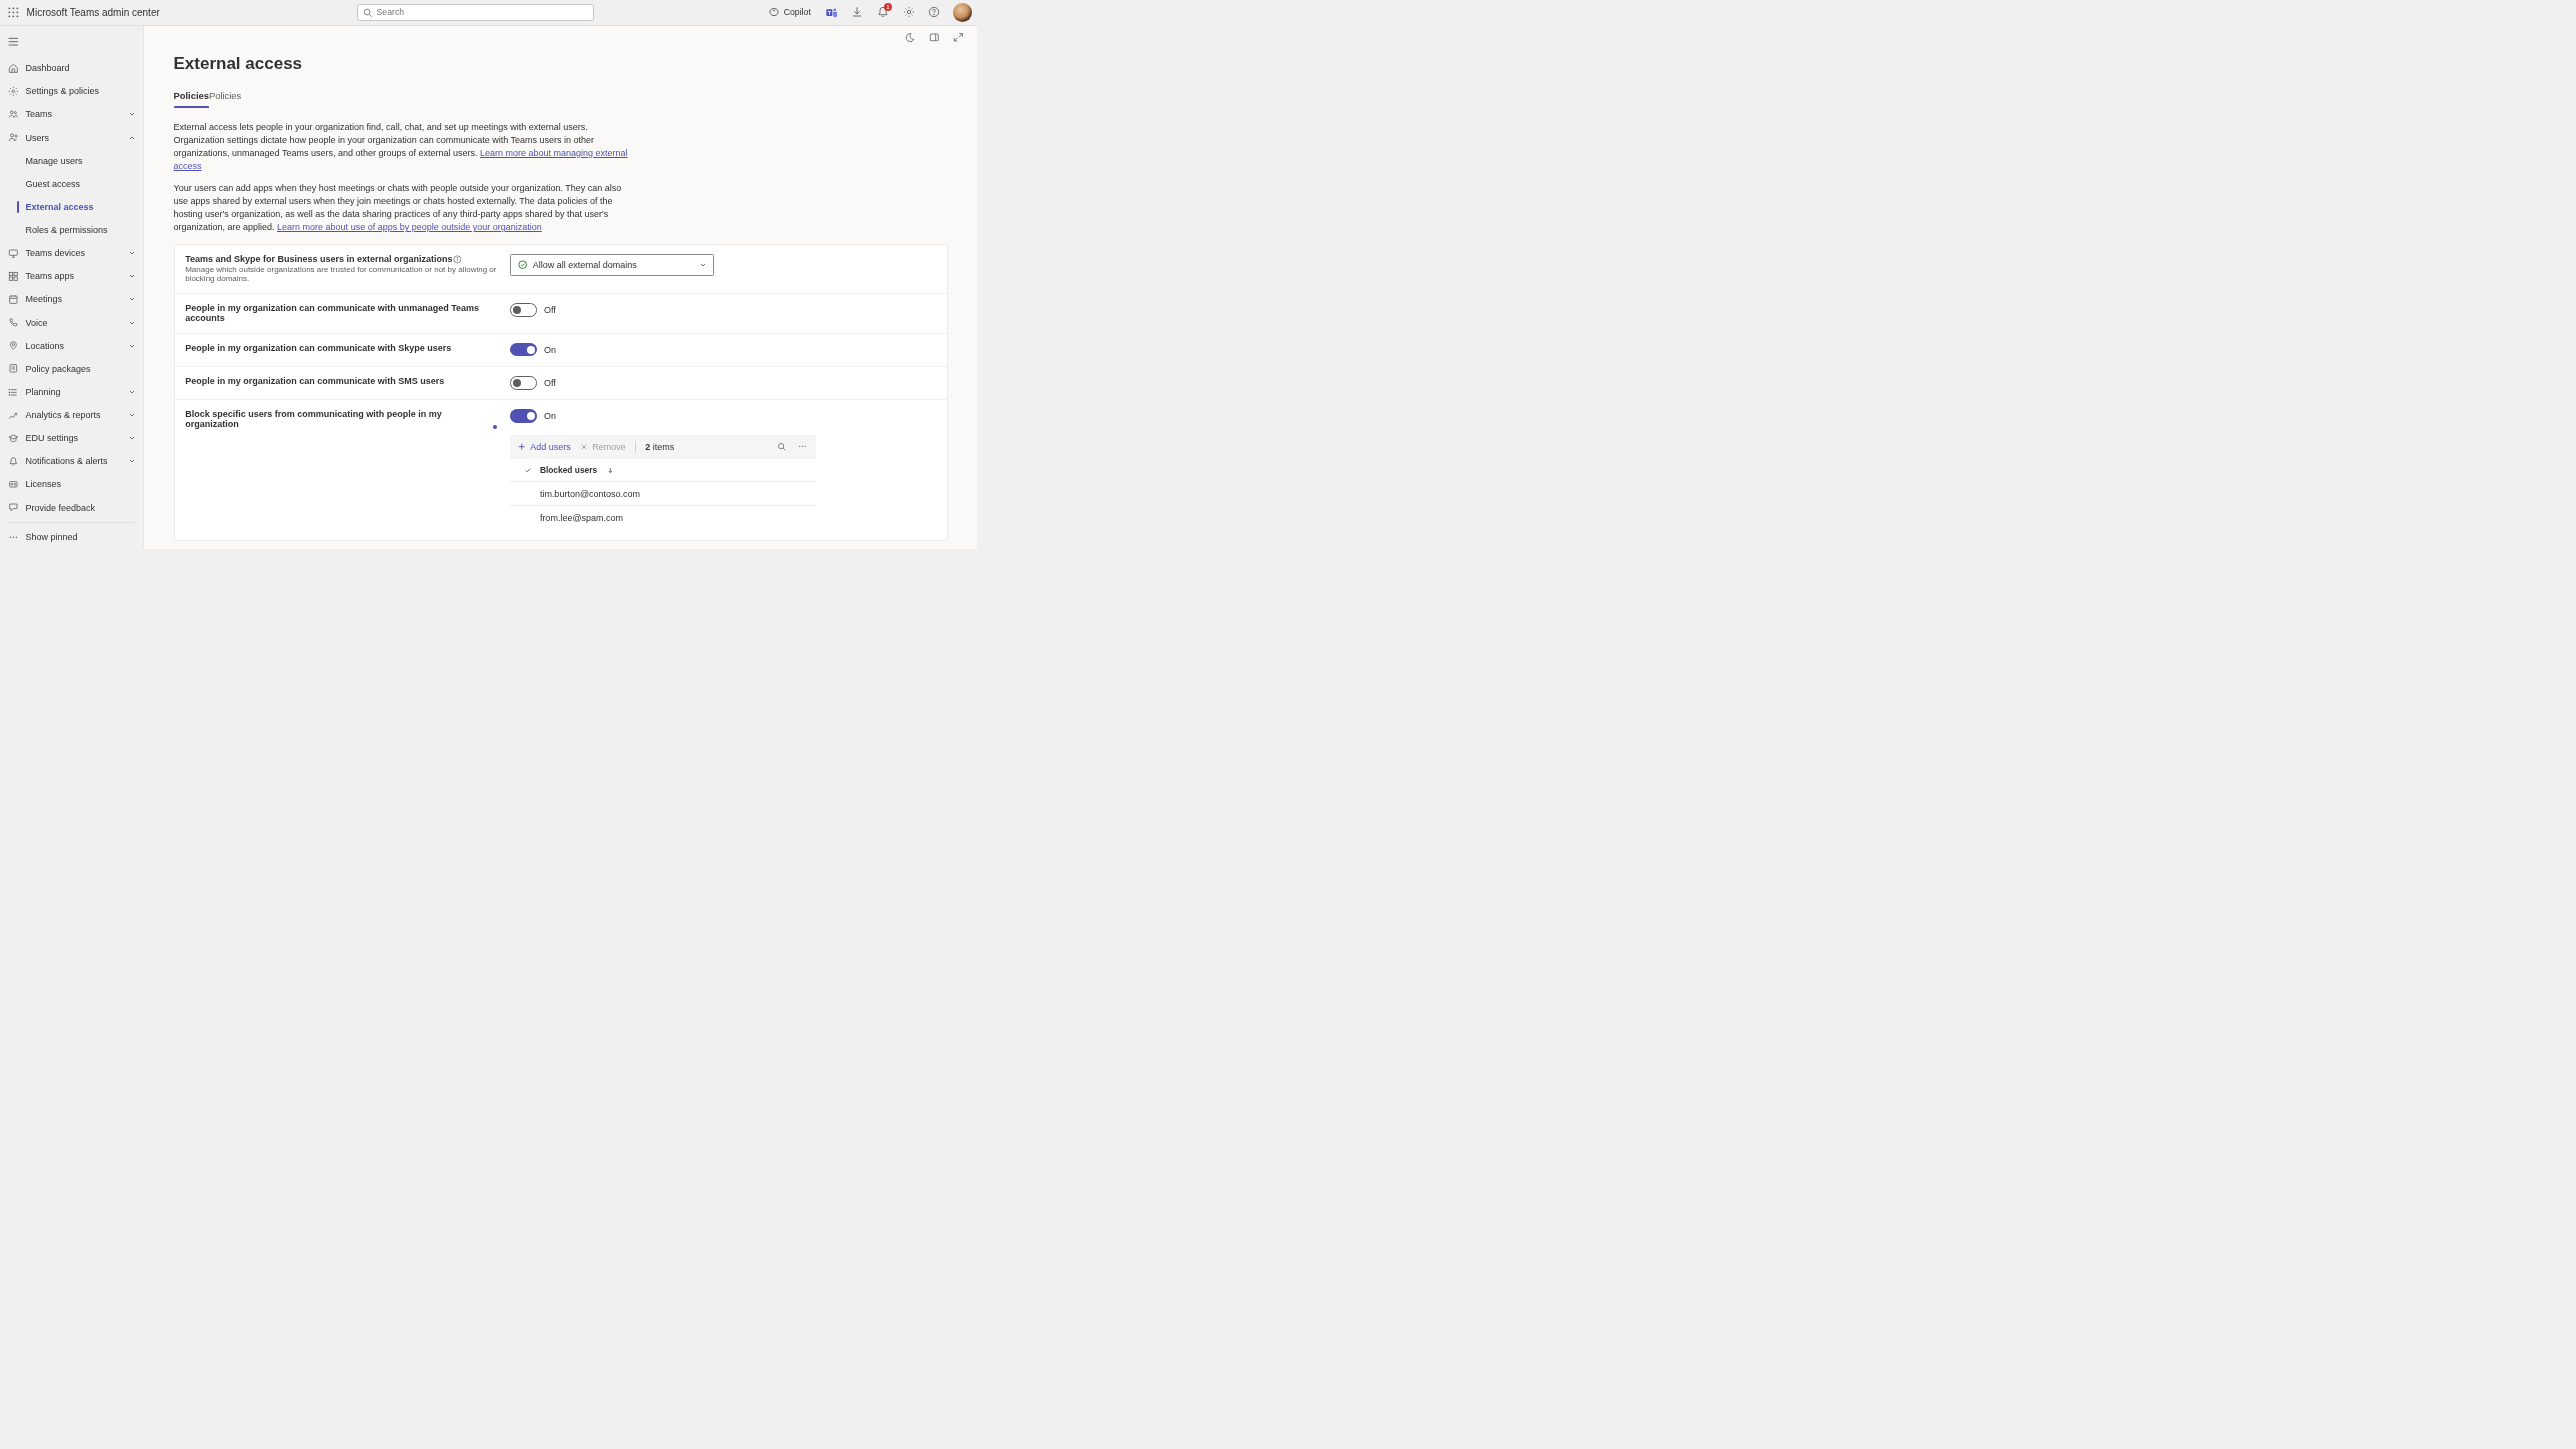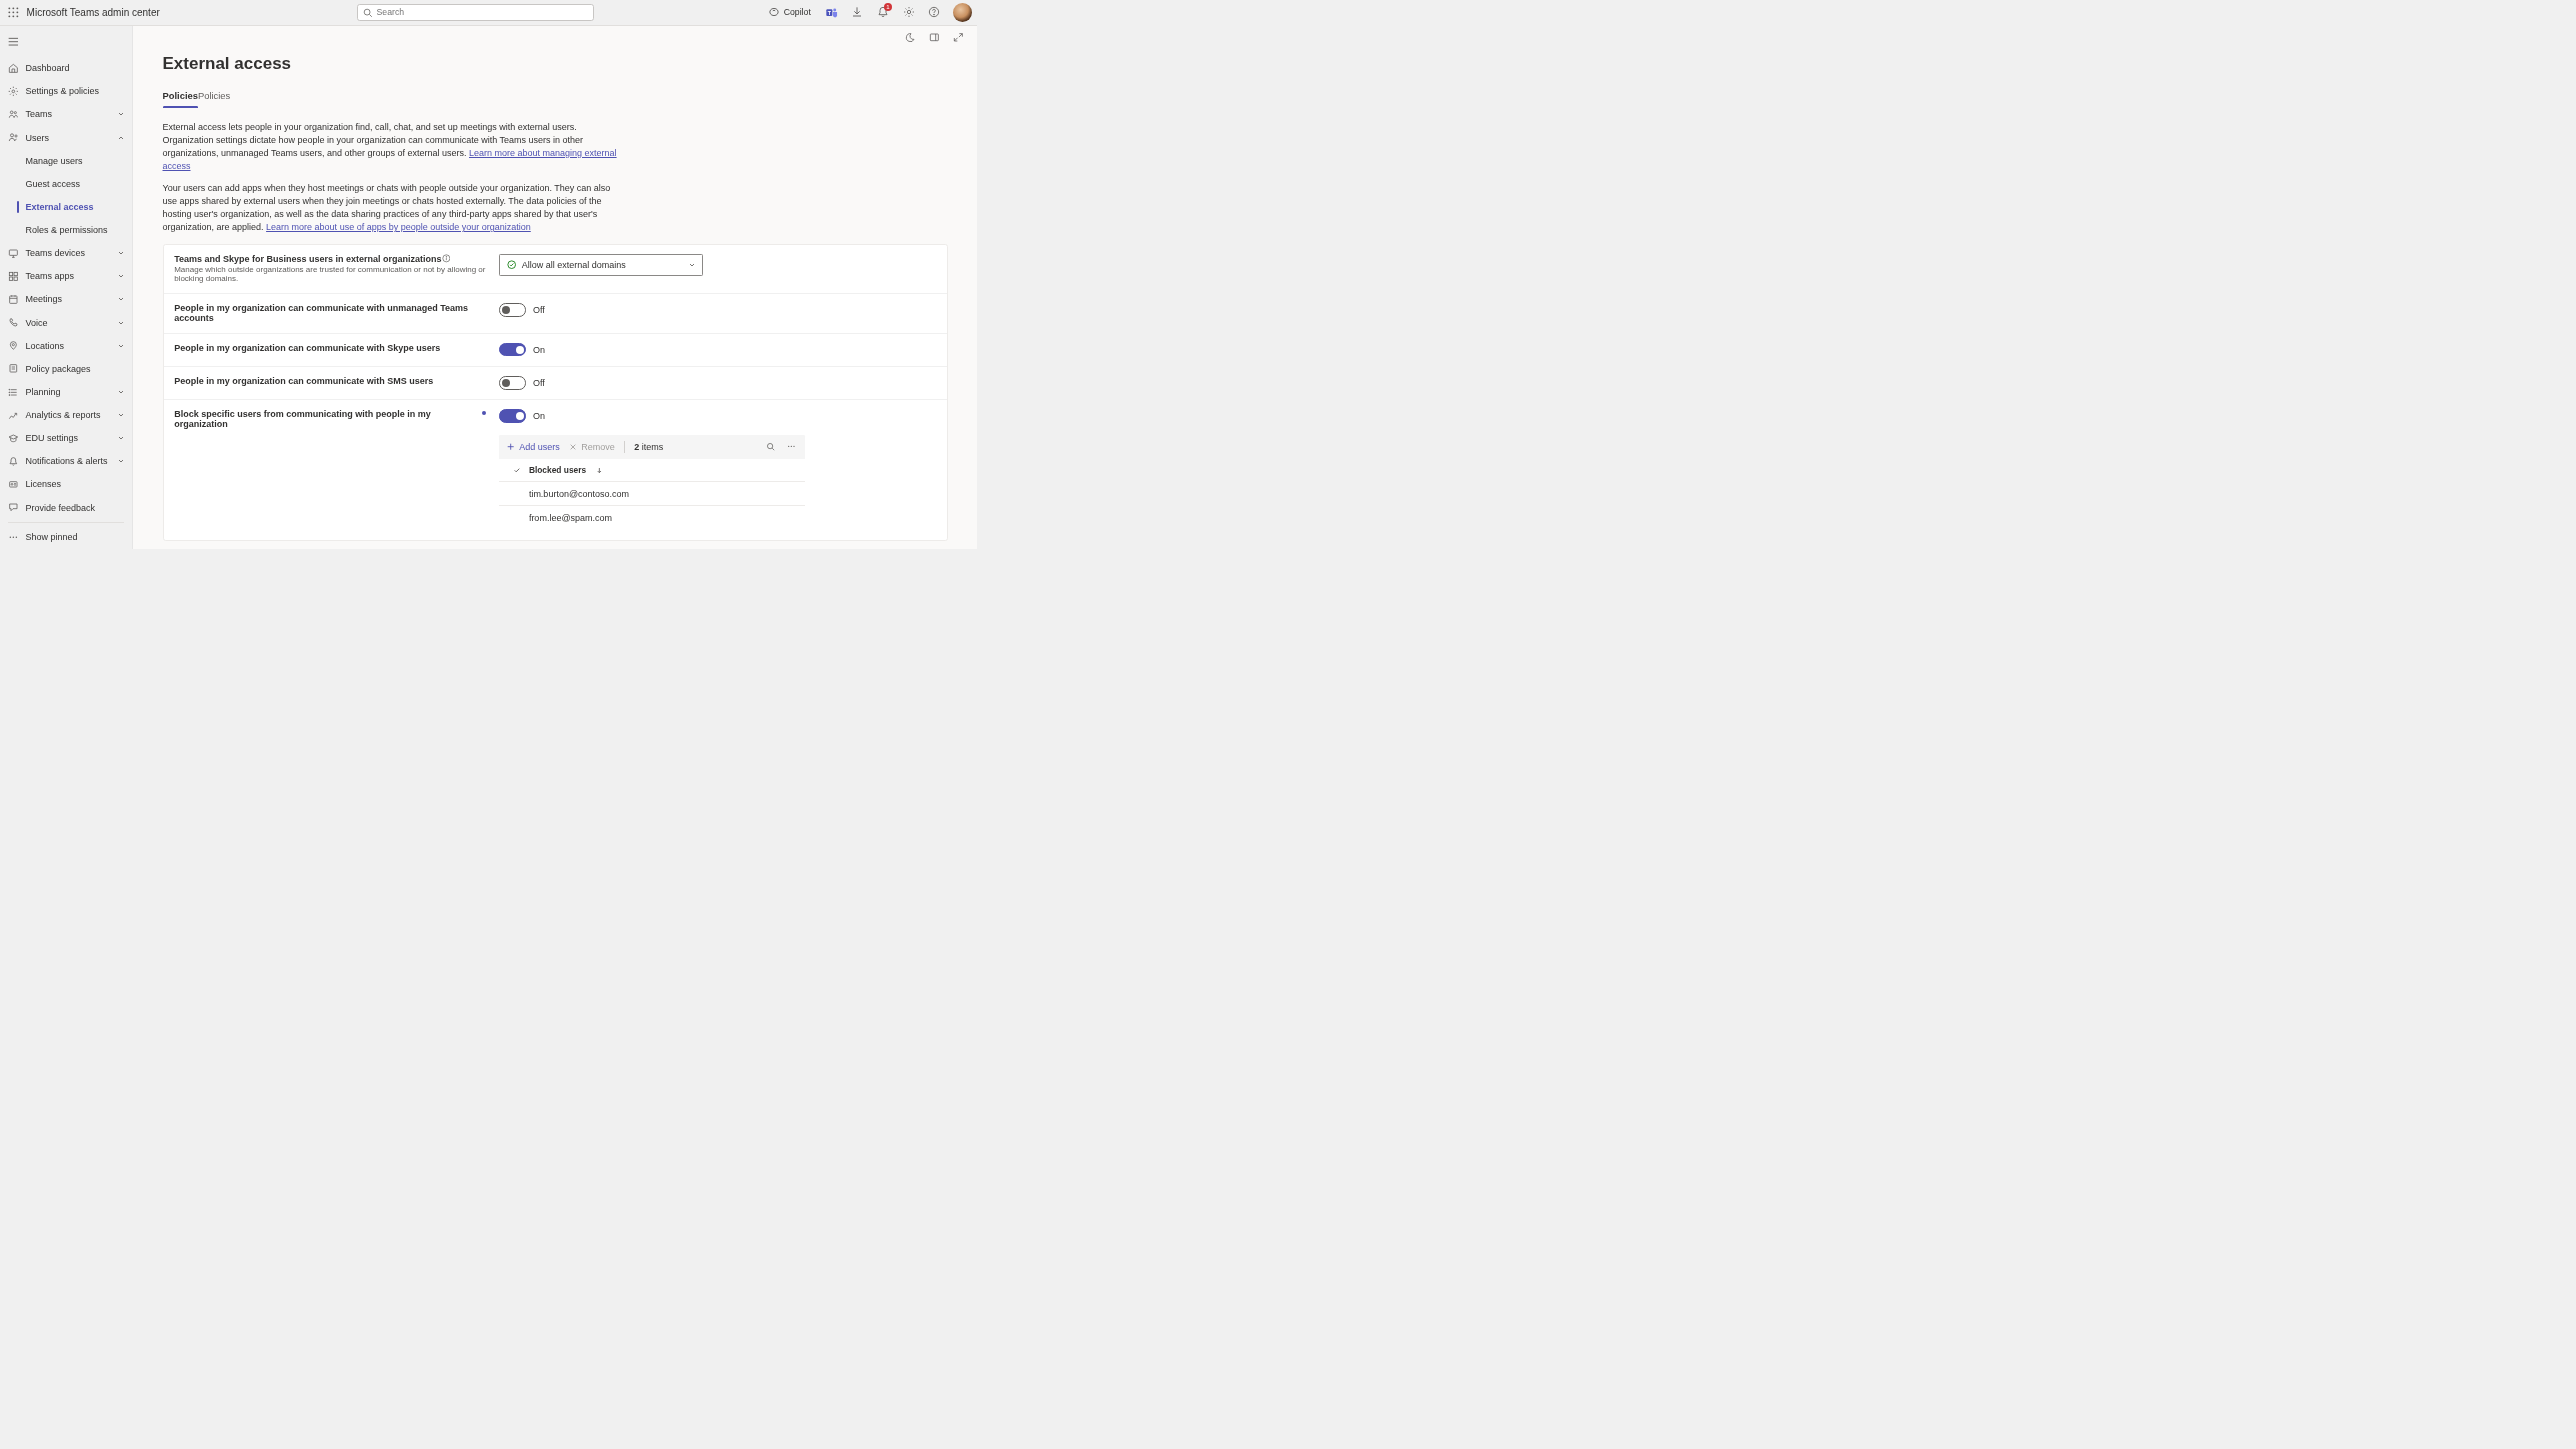--- a/index.html
+++ b/index.html
@@ -14,21 +14,21 @@
   .search-box { width: 237px; height: 17.4px; background: #fff; border: 0.7px solid #c8c6c4; border-radius: 2.7px; display: flex; align-items: center; padding: 0 5.4px; gap: 4px; }
   .search-box input { border: none; outline: none; width: 100%; font-size: 8.7px; background: transparent; }
   .top-right { margin-left: auto; display: flex; align-items: center; gap: 2.7px; }
   .copilot-pill { display: flex; align-items: center; gap: 4px; padding: 2.7px 6.7px; border-radius: 2.7px; cursor: pointer; font-size: 8.7px; }
   .top-icon-btn { width: 23px; height: 23px; display: flex; align-items: center; justify-content: center; cursor: pointer; position: relative; }
   .notif-badge { position: absolute; top: 2.7px; right: 2.7px; background: #d13438; color: #fff; border-radius: 5.4px; font-size: 6px; min-width: 8px; height: 8px; display: flex; align-items: center; justify-content: center; padding: 0 2px; }
   .avatar { width: 19px; height: 19px; border-radius: 50%; background: radial-gradient(circle at 40% 35%, #e8c4a0 0%, #c89060 45%, #5a3820 70%, #2a1808 100%); cursor: pointer; margin-left: 4px; }
 
   
   .layout { display: flex; height: calc(100% - 25.5px); }
-  .sidebar { width: 133px; background: #f0f0f0; border-right: 0.7px solid #e5e5e5; padding-top: 4px; overflow-y: auto; display:flex; flex-direction:column; }
+  .sidebar { width: 144px; background: #f0f0f0; border-right: 0.7px solid #e5e5e5; padding-top: 4px; overflow-y: auto; display:flex; flex-direction:column; }
   .hamburger-row { padding: 2.7px 0 5.4px 4px; }
   .hamburger { width: 19px; height: 19px; display: flex; align-items: center; justify-content: center; cursor: pointer; }
   .nav-item { display: flex; align-items: center; height: 24px; padding: 0 6.7px 0 6.7px; cursor: pointer; font-size: 9px; color: #323130; position: relative; }
   .nav-item .nav-icon { width: 13.4px; display: flex; align-items: center; justify-content: center; margin-right: 5.4px; color:#605e5c; }
   .nav-item .chev { margin-left: auto; color: #605e5c; }
   .nav-sub { padding-left: 25.5px; }
   .nav-sub.active { color: #4f52b2; font-weight: 600; }
   .nav-sub.active::before { content: ""; position: absolute; left: 17.4px; top: 5.4px; bottom: 5.4px; width: 2px; background: #4f52b2; border-radius: 1.3px; }
   .sidebar-sep { height:0.7px; background:#e1dfdd; margin:2.7px 8px; }
   .sidebar-bottom { margin-top:auto; }
@@ -47,21 +47,21 @@
   .tab.active::after { content: ""; position: absolute; left: 0; right: 0; bottom: -0.7px; height: 2px; background: #4f52b2; border-radius: 1.3px 1.3px 0 0; }
 
   .intro p { font-size: 9px; color: #323130; line-height: 1.45; margin-bottom: 9.4px; max-width: 463px; }
   .intro a { color: #4f52b2; text-decoration: underline; cursor: pointer; }
 
   
   .card { background: #fff; border: 0.7px solid #edebe9; border-radius: 2.7px; margin-top: 9.4px; overflow:hidden; }
   .row { display: flex; align-items: flex-start; padding: 9.4px 10.7px; border-bottom: 0.7px solid #f0f0f0; }
   .row:last-child { border-bottom: none; }
   .row-left { flex: 0 0 325px; padding-right: 13.4px; }
-  .row-title { font-size: 9px; font-weight: 600; display: flex; align-items: flex-start; gap: 0; }
+  .row-title { font-size: 9px; font-weight: 600; display: flex; align-items: flex-end; gap: 0; }
   .row-sub { font-size: 8px; color: #605e5c; margin-top: 1.3px; }
   .row-right { flex: 1; display: flex; align-items: center; gap: 6.7px; }
 
   .dropdown { width: 204px; height: 21.5px; border: 0.7px solid #8a8886; border-radius: 1.3px; background: #fff; display: flex; align-items: center; padding: 0 6.7px; gap: 5.4px; cursor: pointer; font-size: 9px; }
   .dropdown .dd-arrow { margin-left: auto; color: #605e5c; }
   .dd-check { color: #107c10; }
 
   .toggle { width: 27px; height: 13.4px; border-radius: 6.7px; border: 0.7px solid #605e5c; position: relative; cursor: pointer; background: #fff; flex-shrink:0; }
   .toggle .knob { position: absolute; width: 8px; height: 8px; border-radius: 50%; background: #605e5c; top: 2px; left: 2px; transition: .15s; }
   .toggle.on { background: #4f52b2; border-color: #4f52b2; }

